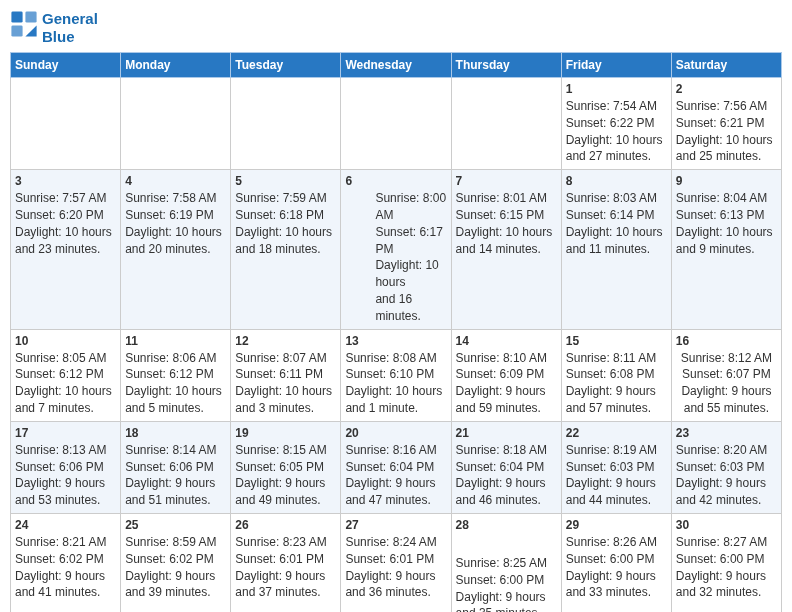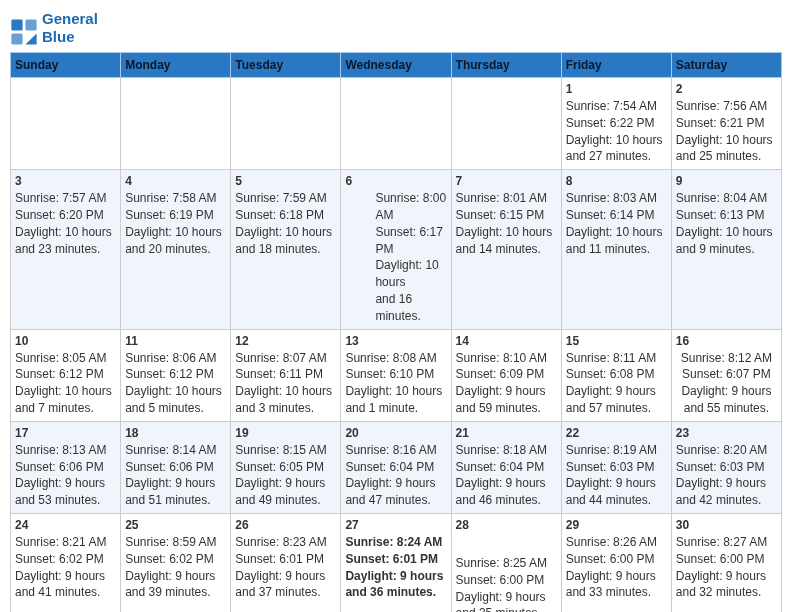--- a/index.html
+++ b/index.html
@@ -11,21 +11,21 @@
       padding: 10px;
     }
     .header {
       display: flex;
       align-items: flex-start;
       justify-content: space-between;
       margin-bottom: 6px;
     }
     .logo {
       display: flex;
-      align-items: flex-end;
+      align-items: flex-start;
       gap: 4px;
     }
     .logo-text {
       font-size: 15px;
       font-weight: bold;
       color: #333;
       line-height: 1.2;
     }
     .logo-text span {
       color: #1a6bb0;
@@ -46,21 +46,21 @@
       font-size: 14px;
       color: #555;
     }
     table {
       width: 100%;
       border-collapse: collapse;
       table-layout: fixed;
     }
     thead tr th {
       background-color: #2878c3;
-      color: #0f172a;
+      color: #ffffff;
       font-size: 12px;
       font-weight: bold;
       padding: 5px 4px;
       text-align: left;
       border: 1px solid #aac8e8;
     }
     tbody tr td {
       border: 1px solid #ccc;
       vertical-align: top;
       padding: 4px 4px;
@@ -307,21 +307,21 @@
         </td>
         <td>
           <div class="day-number">26</div>
           <div class="day-info" style="white-space: pre-line;">Sunrise: 8:23 AM
 Sunset: 6:01 PM
 Daylight: 9 hours
 and 37 minutes.</div>
         </td>
         <td>
           <div class="day-number">27</div>
-          <div class="day-info" style="white-space: pre-line; font-weight: bold;">Sunrise: 8:24 AM
+          <div class="day-info" style="white-space: pre-line;">Sunrise: 8:24 AM
 Sunset: 6:01 PM
 Daylight: 9 hours
 and 36 minutes.</div>
         </td>
         <td>
           <div class="day-number">28</div>
           <div class="day-info" style="white-space: pre-line; margin-top: 23px;">Sunrise: 8:25 AM
 Sunset: 6:00 PM
 Daylight: 9 hours
 and 35 minutes.</div>

